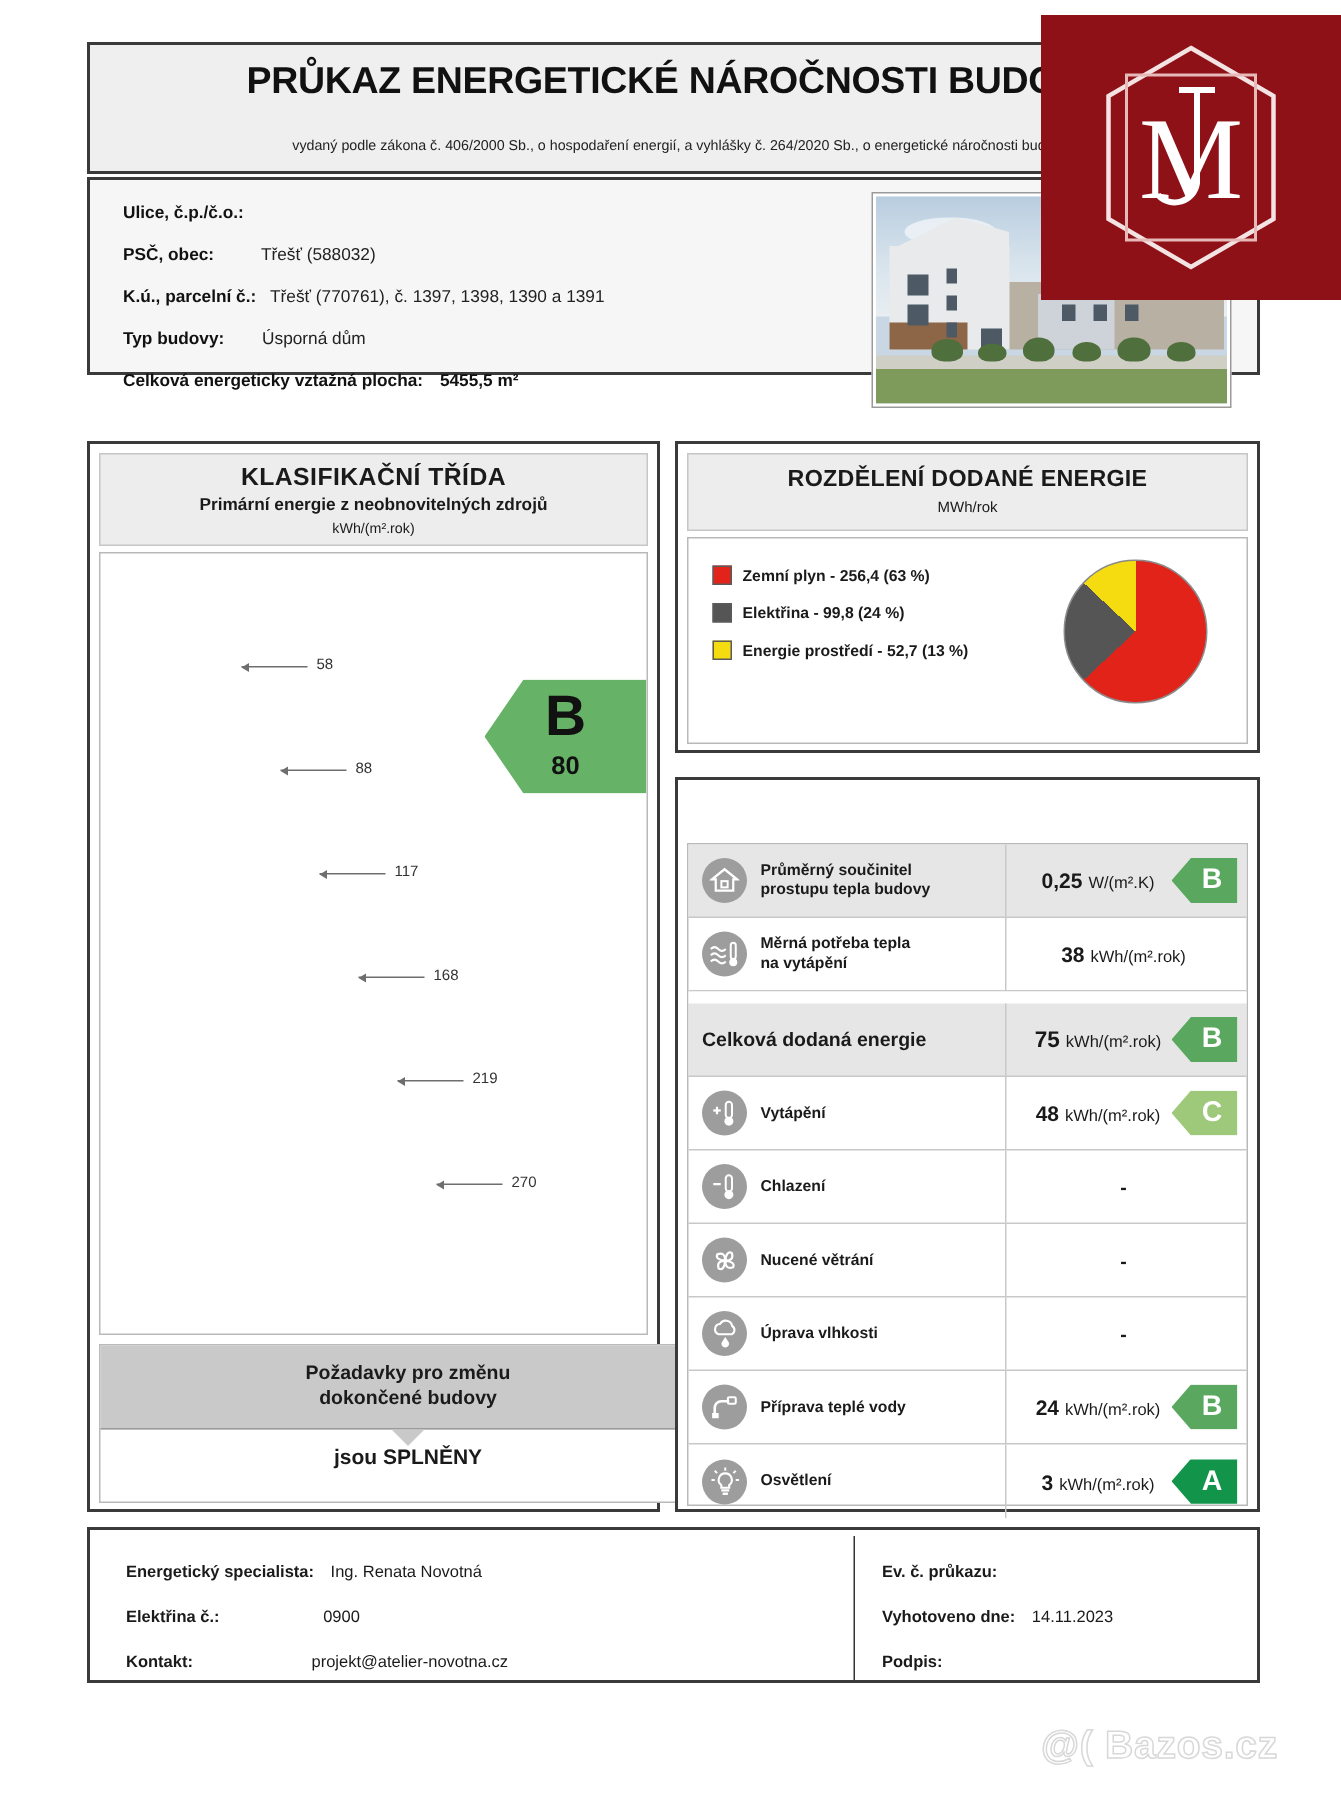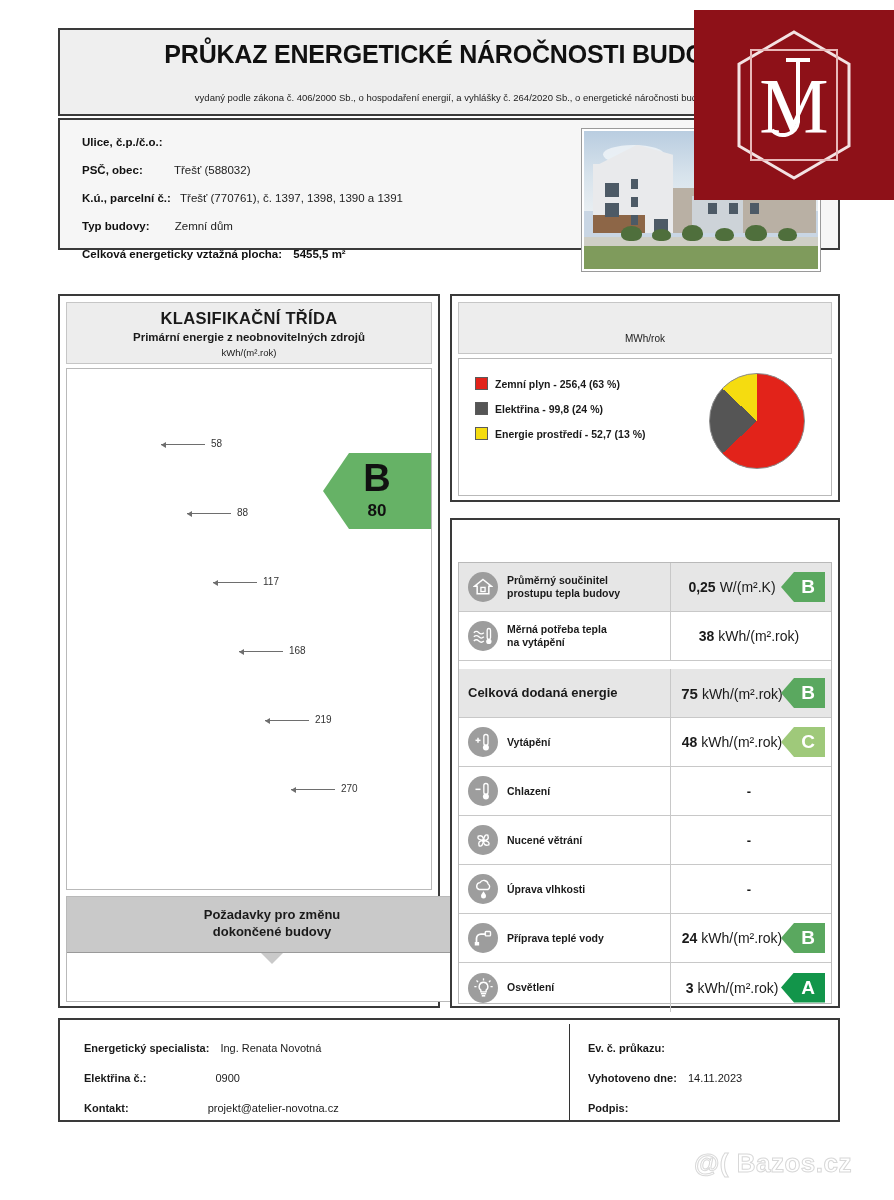--- a/index.html
+++ b/index.html
@@ -121,21 +121,21 @@
       border-right:1px solid #c8c8c8;box-sizing:border-box;padding-left:9px;}
   .ind-icon{width:30px;height:30px;border-radius:50%;background:#9d9d9d;flex:none;
       display:flex;align-items:center;justify-content:center;margin-right:9px;}
   .ind-icon svg{display:block;}
   .ind-label{font-size:10.5px;font-weight:bold;line-height:1.2;white-space:pre-line;}
   .ind-label.big{font-size:13px;}
   .ind-right{position:relative;flex:1;display:flex;align-items:center;
       justify-content:center;padding-right:4px;}
   .ind-val{font-size:14px;font-weight:bold;}
   .ind-val.big{font-size:15px;}
-  .ind-unit{font-size:14px;margin-left:4px;}
+  .ind-unit{font-size:11px;margin-left:4px;}
   .ind-dash{font-size:13px;font-weight:bold;}
   .ind-badge{position:absolute;right:6px;top:50%;margin-top:-15px;width:44px;height:30px;
       display:flex;align-items:center;justify-content:center;}
   .ind-badge-shape{position:absolute;left:0;top:0;width:100%;height:100%;
       clip-path:polygon(13px 0,100% 0,100% 100%,13px 100%,0 50%);}
   .ind-badge-letter{position:relative;z-index:2;font-size:19px;font-weight:bold;color:#fff;
       padding-left:10px;}
 
   
   #footer{left:58px;top:1018px;width:782px;height:104px;background:#fff;}
@@ -171,21 +171,21 @@
     <div class="info-row" style="left:22px;top:44px;">
       <span class="info-lbl">PSČ, obec:</span>
       <span class="info-val" style="margin-left:28px;">Třešť (588032)</span>
     </div>
     <div class="info-row" style="left:22px;top:72px;">
       <span class="info-lbl">K.ú., parcelní č.:</span>
       <span class="info-val" style="margin-left:6px;">Třešť (770761), č. 1397, 1398, 1390 a 1391</span>
     </div>
     <div class="info-row" style="left:22px;top:100px;">
       <span class="info-lbl">Typ budovy:</span>
-      <span class="info-val" style="margin-left:22px;">Zemní dům</span>
+      <span class="info-val" style="margin-left:22px;">Úsporná dům</span>
     </div>
     <div class="info-row" style="left:22px;top:128px;">
       <span class="info-lbl">Celková energeticky vztažná plocha:</span>
       <span class="info-lbl" style="margin-left:8px;">5455,5 m²</span>
     </div>
 
     <div id="photo-frame">
       <div id="photo">
         <div class="ph-sky"></div>
         <div class="ph-cloud" style="left:8%;top:10%;width:26%;height:14%;"></div>
@@ -284,25 +284,27 @@
         <div id="result-value">80</div>
       </div>
     </div>
 
     <div id="req-box">
       <div id="req-head">
         <div id="req-head-txt">Požadavky pro změnu
 dokončené budovy</div>
       </div>
       <div id="req-notch"></div>
+      <div id="req-result">jsou SPLNĚNY</div>
     </div>
   </div>
 
   <div class="panel" id="pie-panel">
     <div id="pie-head">
+      <div id="pie-title">ROZDĚLENÍ DODANÉ ENERGIE</div>
       <div id="pie-unit">MWh/rok</div>
     </div>
     <div id="pie-body">
       <div id="pie-legend">
           <div class="legend-item" style="top: 18px;">
             <span class="legend-swatch" style="background: rgb(226, 35, 26);"></span>
             <span>Zemní plyn - 256,4 (63 %)</span>
           </div>
           <div class="legend-item" style="top: 43px;">
             <span class="legend-swatch" style="background: rgb(85, 85, 85);"></span>

